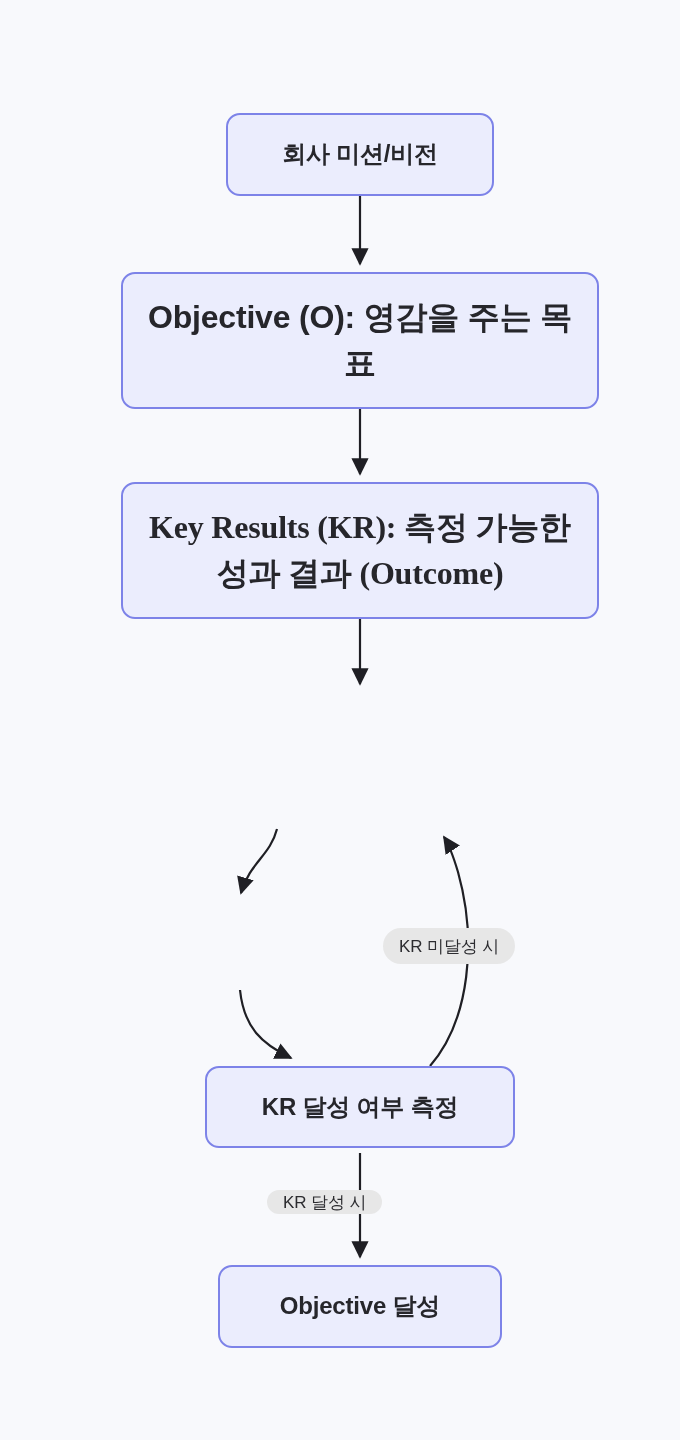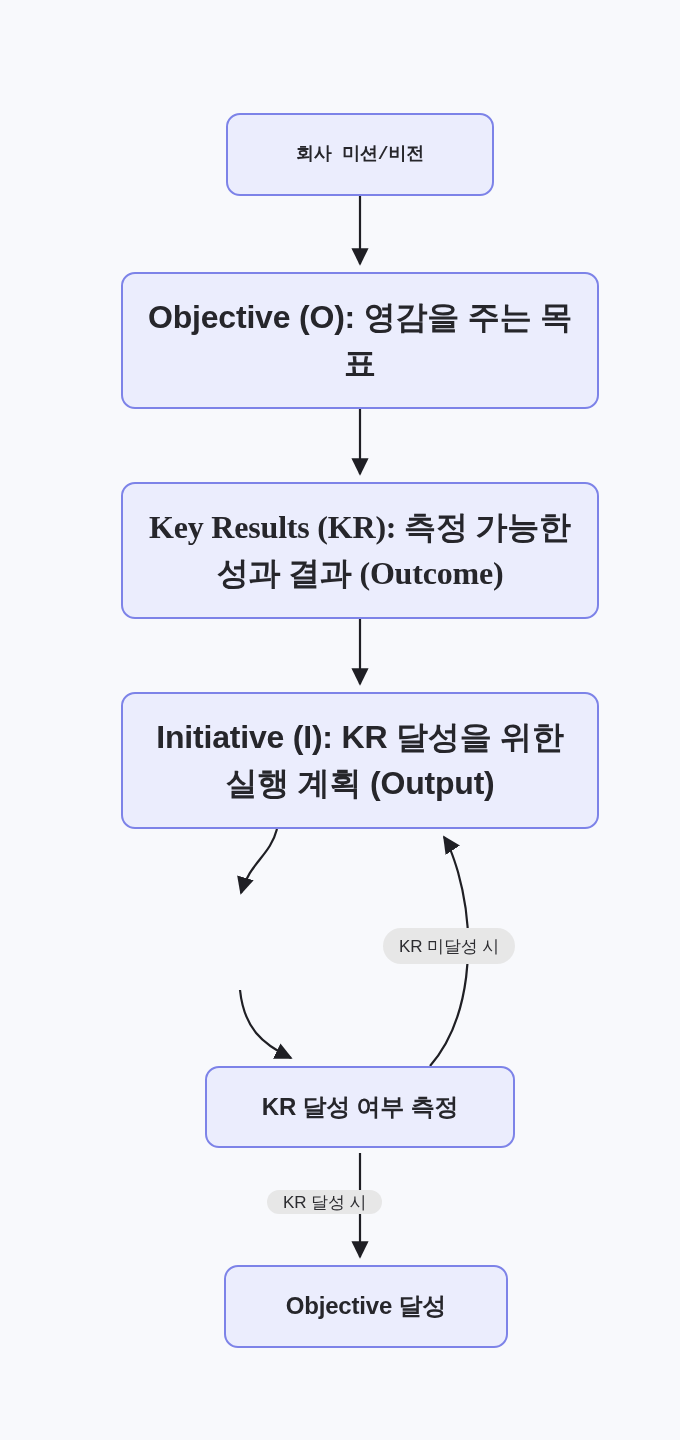--- a/index.html
+++ b/index.html
@@ -40,30 +40,30 @@
     border-radius: 14px;
     color: #26262b;
     font-weight: bold;
     line-height: 1.42;
     letter-spacing: -0.2px;
     padding: 6px 14px;
   }
 
   .node-lg { font-size: 32px; }
   .node-md { font-size: 24px; }
-  .node-sm { font-size: 18px; font-family: Liberation Mono, monospace; }
+  .node-sm { font-size: 24px; }
 
   
   #node-mission   { left: 226px; top: 113px;  width: 268px; height: 83px;  }
   #node-objective { left: 121px; top: 272px;  width: 478px; height: 137px; }
   #node-kr        { left: 121px; top: 482px;  width: 478px; height: 137px; font-family: Liberation Serif, serif; }
   #node-initiative{ left: 121px; top: 692px;  width: 478px; height: 137px; }
   #node-execute   { left: 122px; top: 903px;  width: 236px; height: 87px;  }
   #node-measure   { left: 205px; top: 1066px; width: 310px; height: 82px; text-align: right;  }
-  #node-achieved  { left: 224px; top: 1265px; width: 284px; height: 83px;  }
+  #node-achieved  { left: 218px; top: 1265px; width: 284px; height: 83px;  }
 
   
   .edge-label {
     position: absolute;
     display: flex;
     align-items: center;
     justify-content: center;
     background: #e7e7e7;
     color: #2c2c30;
     border-radius: 18px;
@@ -103,21 +103,20 @@
 
     <line x1="360" y1="1153" x2="360" y2="1257" stroke="#1f1f24" stroke-width="2.2" marker-end="url(#arrowhead)"></line>
   </svg>
 
   <div class="node node-sm" id="node-mission">회사 미션/비전</div>
 
   <div class="node node-lg" id="node-objective">Objective (O): 영감을 주는 목표</div>
 
   <div class="node node-lg" id="node-kr">Key Results (KR): 측정 가능한 성과 결과 (Outcome)</div>
 
-  <div class="node node-lg" id="node-initiative">Initiative (I): KR 달성을 위한 실행 계획 (Output)</div>
 
 
   <div class="node node-md" id="node-measure">KR 달성 여부 측정</div>
 
   <div class="node node-md" id="node-achieved">Objective 달성</div>
 
   <div class="edge-label" id="label-kr-missed">KR 미달성 시</div>
 
   <div class="edge-label" id="label-kr-achieved">KR 달성 시</div>
 

